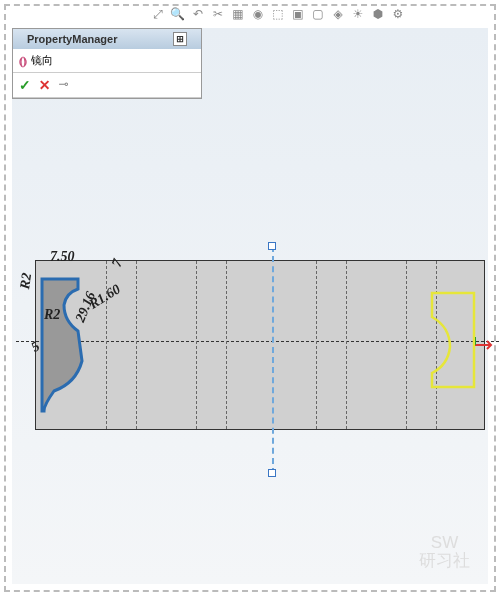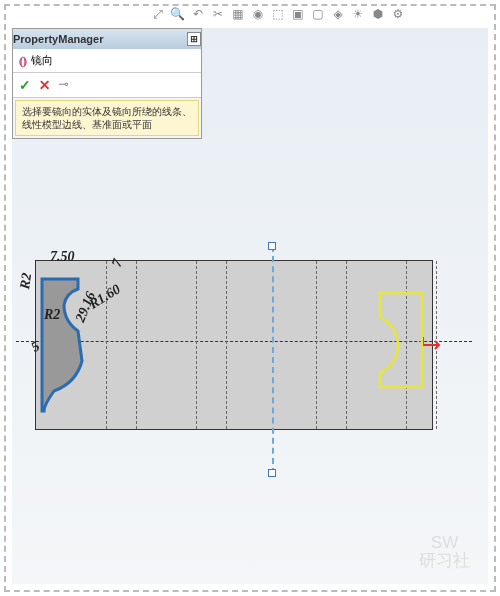--- a/index.html
+++ b/index.html
@@ -1,33 +1,33 @@
 <!DOCTYPE html>
 <html><head>
 <meta charset="utf-8">
 <style>
   * { box-sizing: border-box; margin: 0; padding: 0; font-family: "Microsoft YaHei", Arial, sans-serif; }
   body { width: 500px; height: 596px; background: #fff; position: relative; overflow: hidden; }
   .dashed-border { position: absolute; top: 4px; left: 4px; right: 4px; bottom: 4px; border: 2px dashed #bbb; }
   .toolbar { position: absolute; top: 6px; left: 150px; display: flex; gap: 4px; }
   .tb-icon { width: 16px; height: 16px; display: flex; align-items: center; justify-content: center; color: #888; font-size: 12px; }
   .panel { position: absolute; top: 28px; left: 12px; width: 190px; background: #f5f5f5; border: 1px solid #999; font-size: 11px; }
-  .pm-header { background: linear-gradient(#d8e4f0, #b8ccdf); padding: 3px 0; font-weight: bold; color: #333; display: flex; justify-content: space-between; align-items: center; }
+  .pm-header { background: linear-gradient(#d8e4f0, #b8ccdf); padding: 3px 14px; font-weight: bold; color: #333; display: flex; justify-content: space-between; align-items: center; }
   .pm-header-icon { width: 14px; height: 14px; background: #fff; border: 1px solid #888; font-size: 9px; display: flex; align-items: center; justify-content: center; }
   .feature-row { background: #fff; padding: 4px 6px; display: flex; align-items: center; gap: 4px; border-bottom: 1px solid #ccc; }
   .feat-icon { color: #c94f7c; font-weight: bold; font-size: 12px; }
   .confirm-row { background: #fff; padding: 4px 6px; display: flex; gap: 8px; border-bottom: 1px solid #ccc; }
   .ok { color: #2a9d2a; font-size: 14px; font-weight: bold; }
   .cancel { color: #d33; font-size: 14px; font-weight: bold; }
   .pin { color: #888; font-size: 12px; }
   .section-head { background: #f0f0f0; padding: 3px 6px; display: flex; justify-content: space-between; border-bottom: 1px solid #ccc; color: #555; }
   .chev { color: #888; font-size: 10px; }
   .info-box { background: #fdf6d0; border: 1px solid #e0d880; padding: 4px 6px; margin: 2px; font-size: 10px; line-height: 1.3; color: #333; }
   .viewport { position: absolute; top: 28px; left: 12px; right: 12px; bottom: 12px; background: linear-gradient(#e8eef4, #f4f6f8); z-index: -1; }
-  .canvas { position: absolute; top: 260px; left: 35px; width: 398px; height: 170px; background: #d0d0d0; border: 1px solid #333; }
+  .canvas { position: absolute; top: 260px; left: 35px; width: 450px; height: 170px; background: #d0d0d0; border: 1px solid #333; }
   .sketch-profile-left { position: absolute; top: 14px; left: 2px; width: 58px; height: 140px; }
   .sketch-profile-right { position: absolute; top: 30px; right: 6px; width: 48px; height: 100px; }
   .centerline-h { position: absolute; top: 80px; left: -20px; right: -40px; border-top: 1px dashed #333; }
   .centerline-v { position: absolute; top: -15px; bottom: -45px; left: 236px; border-left: 2px dashed #6fa8dc; }
   .vline { position: absolute; top: 0; bottom: 0; border-left: 1px dashed #666; }
   .dim { position: absolute; font-size: 14px; font-family: "Times New Roman", serif; font-style: italic; font-weight: bold; color: #222; white-space: nowrap; }
   .origin-arrow { position: absolute; right: -15px; top: 76px; }
   .handle { position: absolute; width: 8px; height: 8px; background: #fff; border: 1px solid #3a76c4; }
   .watermark { position: absolute; bottom: 25px; right: 30px; color: #ddd; font-size: 17px; text-align: center; line-height: 1.1; }
 </style>
@@ -61,21 +61,20 @@
   </div>
   <div class="feature-row">
     <span class="feat-icon">⦅⦆</span>
     <span>镜向</span>
   </div>
   <div class="confirm-row">
     <span class="ok">✓</span>
     <span class="cancel">✕</span>
     <span class="pin">⊸</span>
   </div>
-  <div class="info-box">选择要镜向的实体及镜向所绕的线条、线性模型边线、基准面或平面</div>
 </div>
 
 <div class="canvas">
   <div class="centerline-h"></div>
   <div class="centerline-v"></div>
   <div class="handle" style="left:232px; top:-19px;"></div>
   <div class="handle" style="left:232px; bottom:-48px;"></div>
 
   <div class="vline" style="left:70px;"></div>
   <div class="vline" style="left:100px;"></div>

